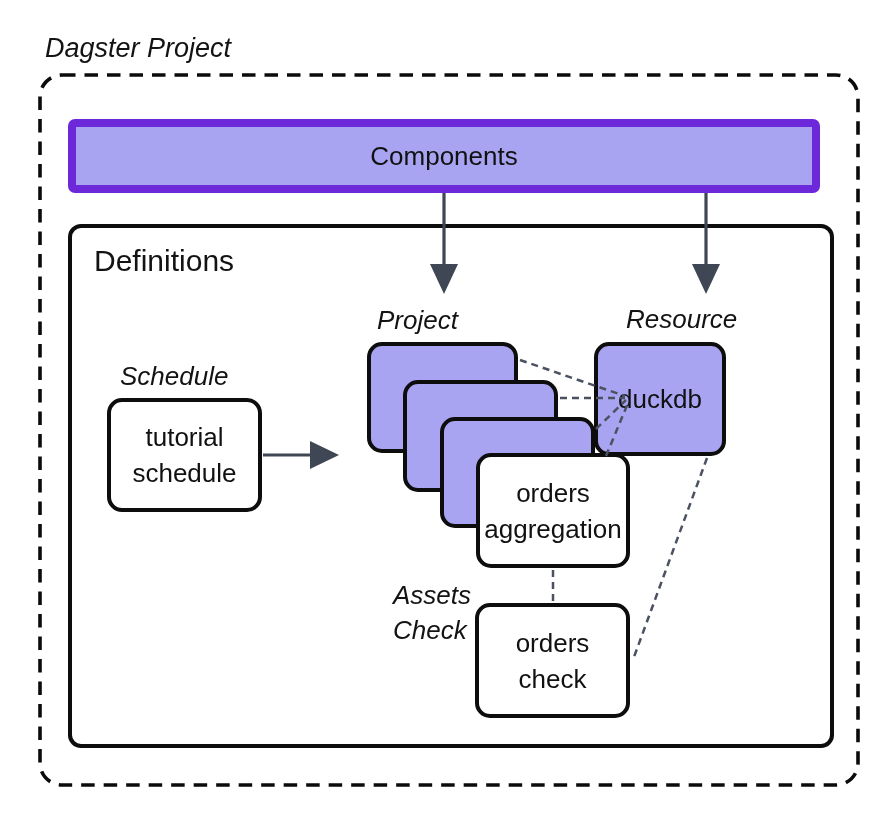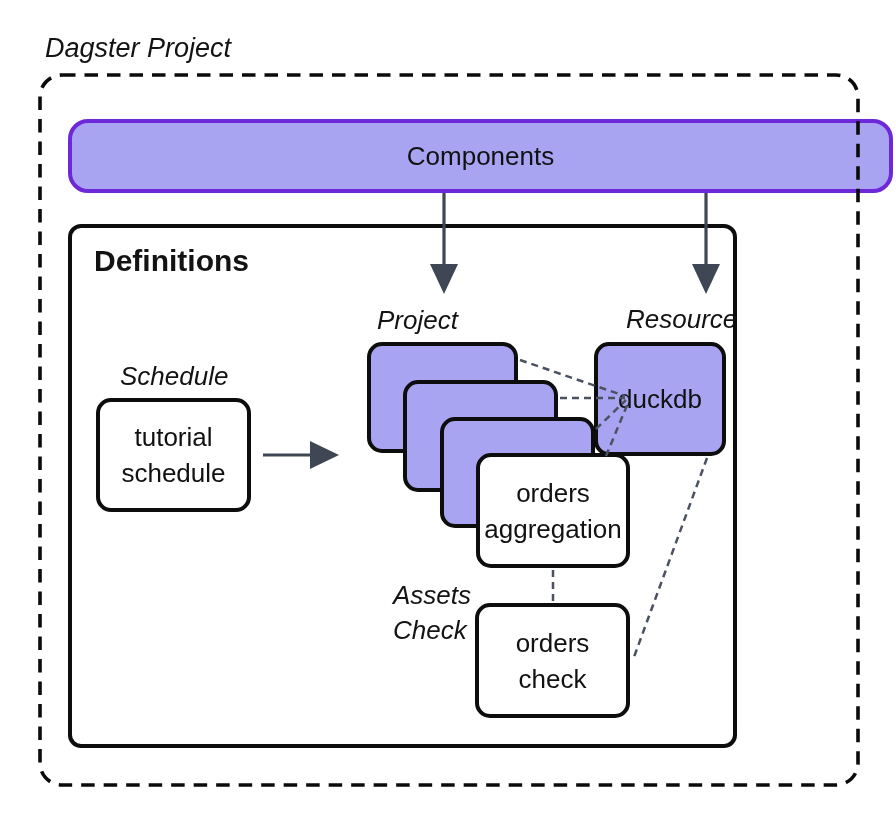--- a/index.html
+++ b/index.html
@@ -20,42 +20,41 @@
     font-size: 27px;
     font-style: italic;
     font-weight: 500;
     color: #131313;
     white-space: nowrap;
   }
   .components-bar {
     position: absolute;
     left: 68px;
     top: 119px;
-    width: 825px;
+    width: 752px;
     height: 74px;
     box-sizing: border-box;
     background: #A9A4F2;
-    border: 4px solid #6d28d9;
-    border-radius: 20px;
+    border: 8px solid #6d28d9;
+    border-radius: 7px;
     display: flex;
     align-items: center;
     justify-content: center;
     font-size: 26px;
   }
   .definitions-box {
     position: absolute;
     left: 68px;
     top: 224px;
-    width: 669px;
+    width: 766px;
     height: 524px;
     box-sizing: border-box;
     background: #ffffff;
     border: 4px solid #0d0d0d;
     border-radius: 13px;
-    font-weight: bold;
   }
   .definitions-label {
     position: absolute;
     left: 22px;
     top: 16px;
     font-size: 30px;
     color: #131313;
     white-space: nowrap;
   }
   .group-label {
@@ -83,21 +82,21 @@
     line-height: 36px;
     white-space: pre-line;
   }
   .node.purple { background: #A9A4F2; }
   .node.white  { background: #ffffff; }
   .node-asset-1 { left: 367px; top: 342px; width: 151px; height: 111px; }
   .node-asset-2 { left: 403px; top: 380px; width: 155px; height: 112px; }
   .node-asset-3 { left: 440px; top: 417px; width: 155px; height: 111px; }
   .node-orders-aggregation { left: 476px; top: 453px; width: 154px; height: 115px; }
   .node-duckdb { left: 594px; top: 342px; width: 132px; height: 114px; }
-  .node-tutorial-schedule { left: 96px; top: 398px; width: 155px; height: 114px; }
+  .node-tutorial-schedule { left: 107px; top: 398px; width: 155px; height: 114px; }
   .node-orders-check { left: 475px; top: 603px; width: 155px; height: 115px; }
   svg.overlay {
     position: absolute;
     left: 0; top: 0;
     width: 896px;
     height: 825px;
     pointer-events: none;
   }
 </style>
 </head>

